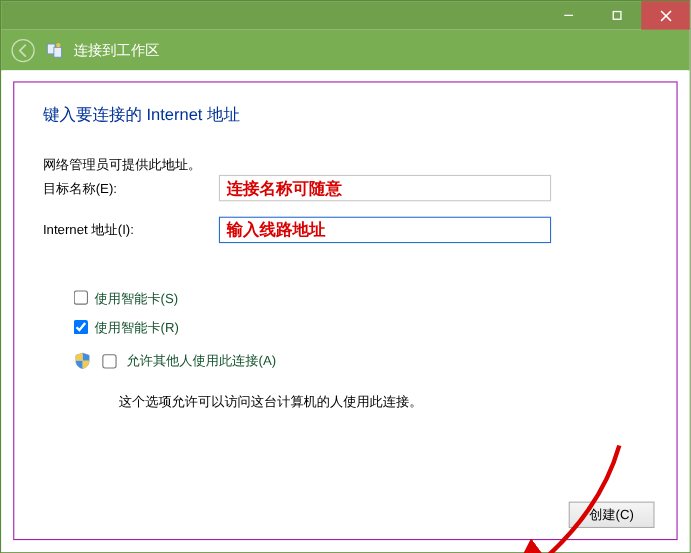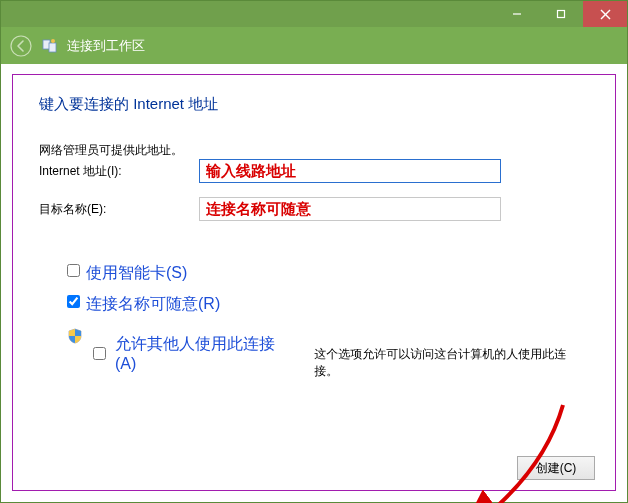--- a/index.html
+++ b/index.html
@@ -137,39 +137,39 @@
     align-items: flex-start;
     margin-bottom: 10px;
     gap: 6px;
   }
   .check-row input[type="checkbox"] {
     margin: 1px 0 0 0;
     width: 13px;
     height: 13px;
   }
   .check-text {
-    color: #1d4ed8;
-    font-size: 16px;
+    color: #14532d;
+    font-size: 12px;
   }
   .shield-row {
     display: flex;
     align-items: flex-start;
     gap: 6px;
     margin-top: 12px;
     margin-left: 0px;
   }
   .shield {
     width: 16px;
     height: 16px;
     flex-shrink: 0;
     margin-top: 1px;
   }
   .shield-content {
     display: flex;
-    flex-direction: row;
+    flex-direction: column;
   }
   .shield-label-row {
     display: flex;
     align-items: center;
     gap: 6px;
   }
   .shield-desc {
     color: #000;
     font-size: 12px;
     margin-top: 19px;
@@ -243,37 +243,37 @@
     <div class="header-title">连接到工作区</div>
   </div>
 
   <div class="content-wrap">
     <div class="content-inner">
 
       <div class="main-title">键入要连接的 Internet 地址</div>
       <div class="desc">网络管理员可提供此地址。</div>
 
       <div class="form-row">
+        <div class="form-label">目标名称(E):</div>
+        <input class="form-input input-name" type="text" value="连接名称可随意" style="">
+      </div>
+
+      <div class="form-row">
         <div class="form-label">Internet 地址(I):</div>
         <input class="form-input input-internet" type="text" value="输入线路地址" style="">
-      </div>
-
-      <div class="form-row">
-        <div class="form-label">目标名称(E):</div>
-        <input class="form-input input-name" type="text" value="连接名称可随意" style="">
       </div>
 
       <div class="checks">
         <div class="check-row">
           <input type="checkbox" style="">
           <span class="check-text">使用智能卡(S)</span>
         </div>
         <div class="check-row">
           <input type="checkbox" checked="" style="">
-          <span class="check-text">连接名称可随意(R)</span>
+          <span class="check-text">使用智能卡(R)</span>
         </div>
 
         <div class="shield-row">
           <div class="shield">
             <svg width="16" height="16">
               <path d="M8 1 L14 3 V8 C14 12 11 14.5 8 15 C5 14.5 2 12 2 8 V3 Z" fill="#f5f5f5" stroke="#888" stroke-width="0.6"></path>
               <path d="M8 1 L14 3 V8 L8 8 Z" fill="#3f8ee0"></path>
               <path d="M8 8 L14 8 C14 12 11 14.5 8 15 Z" fill="#f5c94b"></path>
               <path d="M8 1 L2 3 V8 L8 8 Z" fill="#f5c94b"></path>
               <path d="M8 8 L2 8 C2 12 5 14.5 8 15 Z" fill="#3f8ee0"></path>

